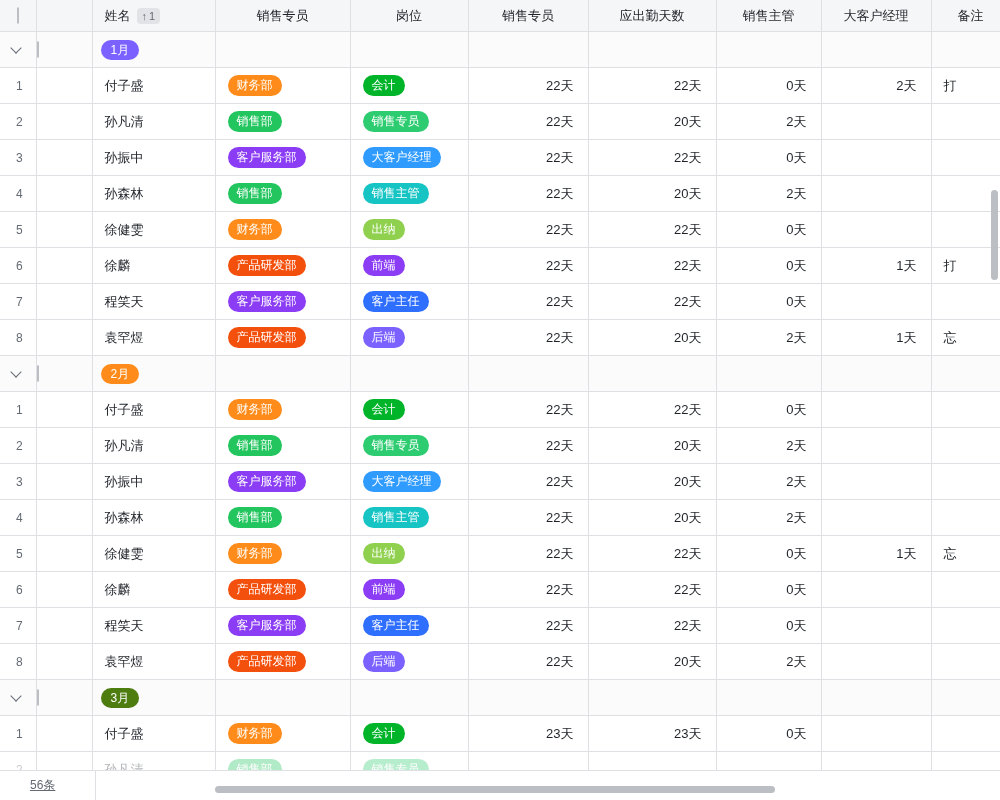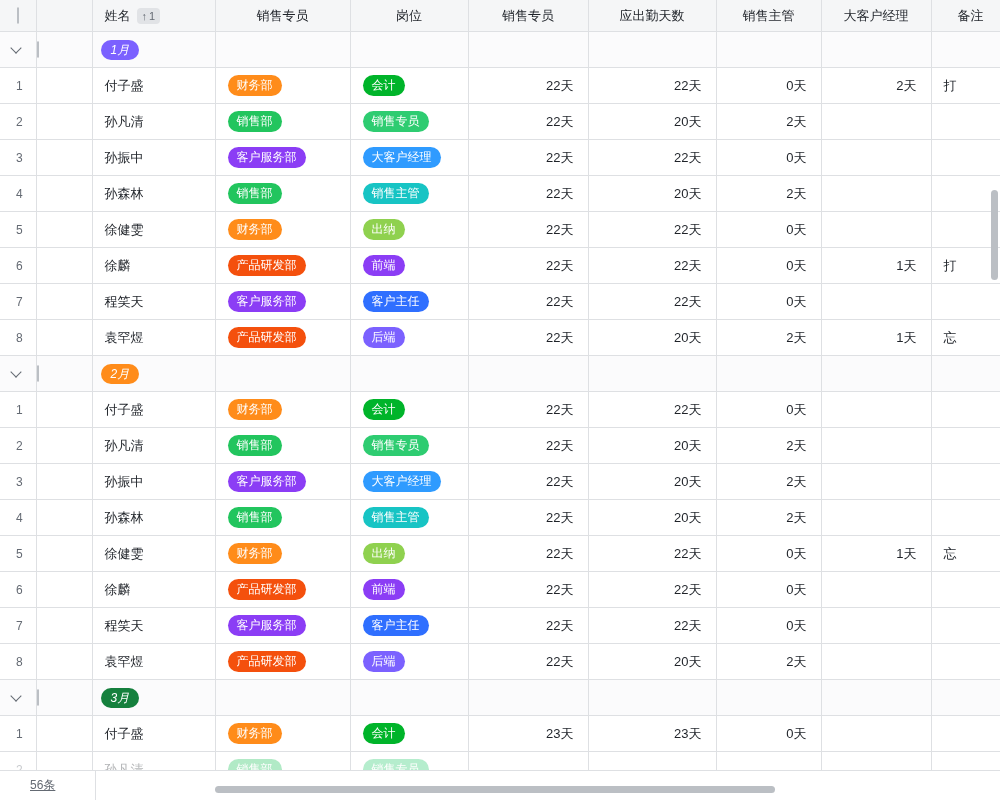--- a/index.html
+++ b/index.html
@@ -114,21 +114,21 @@
   tr.group td {
     background: #fbfbfc;
     height: 35px;
     border-right: 1px solid #dee0e3;
     border-bottom: 1px solid #dee0e3;
   }
   tr.group td.g-toggle {
     padding: 0;
     text-align: center;
   }
-  tr.group td.g-label { padding-left: 8px; font-style: italic; }
+  tr.group td.g-label { padding-left: 8px; }
   .chev {
     display: inline-block;
     width: 11px;
     height: 11px;
     position: relative;
   }
   .chev:before {
     content: "";
     position: absolute;
     left: 0px; top: 1px;
@@ -451,21 +451,21 @@
           <td><span class="tag" style="background: rgb(123, 97, 255);">后端</span></td>
           <td class="num">22天</td>
           <td class="num">20天</td>
           <td class="num">2天</td>
           <td class="num"></td>
           <td></td>
         </tr>
         <tr class="group">
           <td class="g-toggle"><span class="chev"></span></td>
           <td class="check"><span class="checkbox"></span></td>
-          <td class="g-label"><span class="grp-tag" style="background: #15803d;">3月</span></td>
+          <td class="g-label"><span class="grp-tag" style="background: #4d7c0f;">3月</span></td>
           <td></td>
           <td></td>
           <td></td>
           <td></td>
           <td></td>
           <td></td>
           <td></td>
         </tr>
         <tr>
           <td class="idx">1</td>

